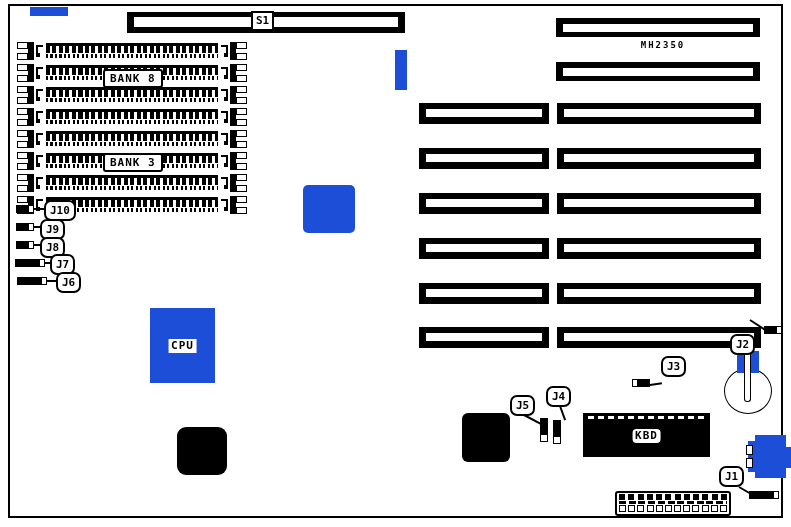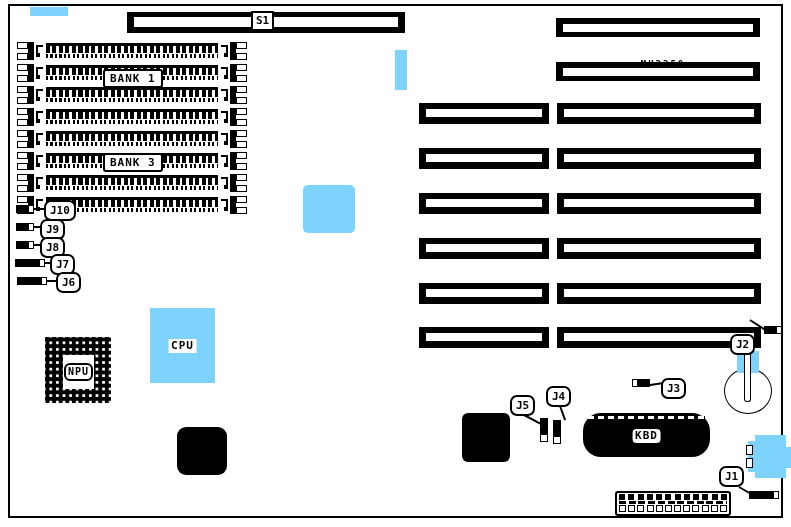--- a/index.html
+++ b/index.html
@@ -1,19 +1,19 @@
 <!DOCTYPE html>
 <html><head>
 <meta charset="utf-8">
 <style>
   html,body{margin:0;padding:0;background:#fff;}
   #stage{position:relative;width:791px;height:527px;background:#fff;overflow:hidden;
          font-family:"DejaVu Sans Mono",monospace;color:#000;}
   .abs{position:absolute;}
-  .blk{background:#7dd3fc;}
+  .blk{background:#1d4ed8;}
 
   
   .pcb{left:8px;top:4px;width:775px;height:514px;border:2.5px solid #000;box-sizing:border-box;}
 
   
   .s1bar{left:127px;top:12px;width:278px;height:21px;background:#000;}
   .s1stripe{left:7px;right:7px;top:5px;height:10px;background:#fff;position:absolute;}
   .s1label{left:251px;top:11px;background:#fff;border:2px solid #000;padding:0 3px;
            font-weight:bold;font-size:11px;line-height:16px;z-index:4;}
 
@@ -50,21 +50,21 @@
               font-weight:bold;font-size:11px;line-height:14px;letter-spacing:1px;}
 
   
   .npu{left:45px;top:337px;width:66px;height:66px;background-color:#000;
        background-image:radial-gradient(circle,#fff 1.3px,rgba(0,0,0,0) 1.5px);
        background-size:6.6px 6.6px;background-position:2.5px 2.5px;}
   .npucenter{position:absolute;left:18px;top:18px;width:31px;height:34px;background:#fff;
              display:flex;align-items:center;justify-content:center;}
 
   
-  .kbd{left:583px;top:413px;width:127px;height:44px;background:#000;border-radius:18px;}
+  .kbd{left:583px;top:413px;width:127px;height:44px;background:#000;}
   .kbddash{position:absolute;left:5px;right:5px;top:3px;height:2.5px;
            background:repeating-linear-gradient(90deg,#fff 0 6px,#000 6px 10px);}
 
   
   .jlabel{position:absolute;background:#fff;border:2px solid #000;border-radius:7px;
           padding:0 4px;font-weight:bold;font-size:11px;line-height:17px;z-index:6;}
 
   
   .pins{position:absolute;display:flex;gap:0;z-index:3;background:#fff;}
   .pins.v{flex-direction:column;}
@@ -246,21 +246,21 @@
           <div class="t2"></div>
         </div>
       <div class="latch r"></div>
       <div class="vbar"></div>
       <div class="cap">
           <i></i>
           <i></i>
         </div>
     </div>
     </div>
-  <div class="abs banklabel" style="left:103px;top:69px;">BANK 1</div>
+  <div class="abs banklabel" style="left:103px;top:69px;">BANK 8</div>
   <div class="abs banklabel" style="left:103px;top:153px;">BANK 3</div>
 
   <div id="slots">
       <div class="slot" style="left:556px;top:18px;width:204px;height:19px;">
         <div class="stripe"></div>
       </div>
       <div class="slot" style="left:556px;top:62px;width:204px;height:19px;">
         <div class="stripe"></div>
       </div>
       <div class="slot" style="left:419px;top:103px;width:130px;height:21px;">
@@ -293,32 +293,27 @@
       <div class="slot" style="left:557px;top:283px;width:204px;height:21px;">
         <div class="stripe"></div>
       </div>
       <div class="slot" style="left:419px;top:327px;width:130px;height:21px;">
         <div class="stripe"></div>
       </div>
       <div class="slot" style="left:557px;top:327px;width:204px;height:21px;">
         <div class="stripe"></div>
       </div>
     </div>
-  <div class="abs mh" style="left:628px;top:59px;width:70px;text-align:center;">MH2350</div>
+  <div class="abs mh" style="left:628px;top:40px;width:70px;text-align:center;">MH2350</div>
 
   <div class="abs blk" style="left:303px;top:185px;width:52px;height:48px;border-radius:5px;"></div>
   <div class="abs blk" style="left:150px;top:308px;width:65px;height:75px;">
     <div class="whitebox">CPU</div>
   </div>
   <div class="abs blk chip" style="left:177px;top:427px;width:50px;height:48px;border-radius:9px;"></div>
-  <div class="abs npu">
-    <div class="npucenter">
-      <span class="roundlabel" style="font-size:10px;padding:0 2px;">NPU</span>
-    </div>
-  </div>
   <div class="abs blk chip" style="left:462px;top:413px;width:48px;height:49px;"></div>
 
   <div class="abs kbd">
     <div class="kbddash"></div>
     <div class="roundlabel" style="position:absolute;left:50%;top:50%;transform:translate(-50%,-44%);">KBD</div>
   </div>
 
   <div class="abs batcircle"></div>
   <div class="abs blk" style="left:737px;top:351px;width:8px;height:22px;z-index:2;"></div>
   <div class="abs blk" style="left:751px;top:351px;width:8px;height:22px;z-index:2;"></div>
@@ -361,21 +356,21 @@
         <span></span>
       </div>
   </div>
 
   <div class="jlabel" style="left:44px;top:200px;">J10</div>
   <div class="jlabel" style="left:40px;top:219px;">J9</div>
   <div class="jlabel" style="left:40px;top:237px;text-align:right;">J8</div>
   <div class="jlabel" style="left:50px;top:254px;">J7</div>
   <div class="jlabel" style="left:56px;top:272px;">J6</div>
   <div class="jlabel" style="left:730px;top:302px;margin-top:32px;">J2</div>
-  <div class="jlabel" style="left:661px;top:378px;">J3</div>
+  <div class="jlabel" style="left:661px;top:356px;">J3</div>
   <div class="jlabel" style="left:546px;top:386px;text-align:right;">J4</div>
   <div class="jlabel" style="left:510px;top:395px;">J5</div>
   <div class="jlabel" style="left:719px;top:466px;">J1</div>
 
   <div class="pins" style="left:16px;top:205px;">
       <span class="pin f"></span>
       <span class="pin f"></span>
       <span class="pin"></span>
     </div>
   <div class="pins" style="left:16px;top:223px;">

